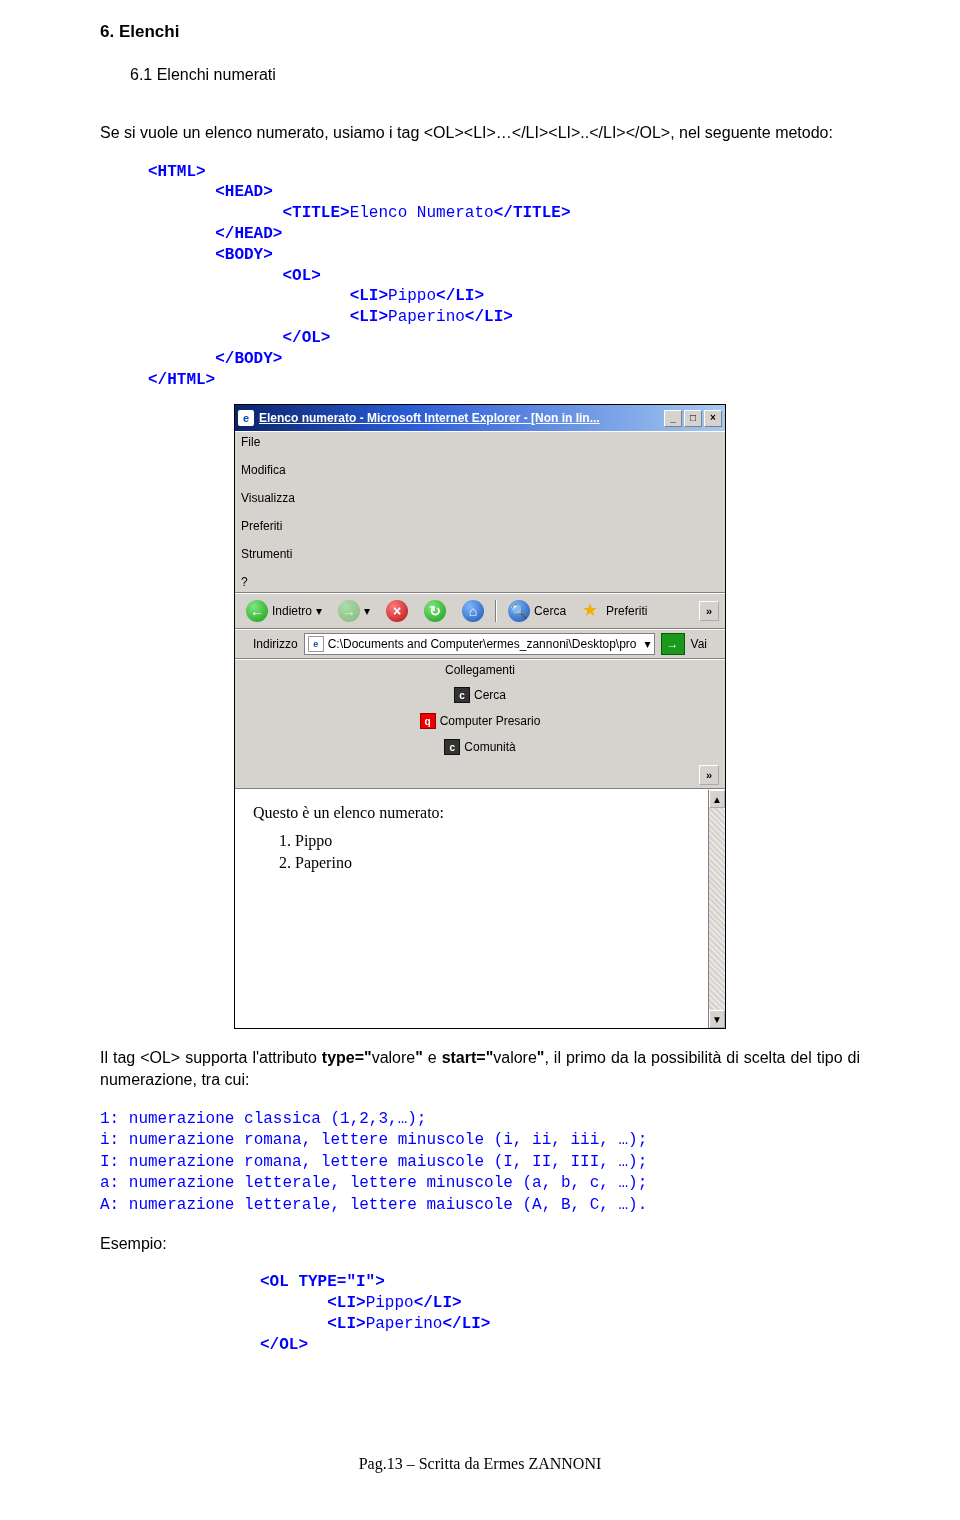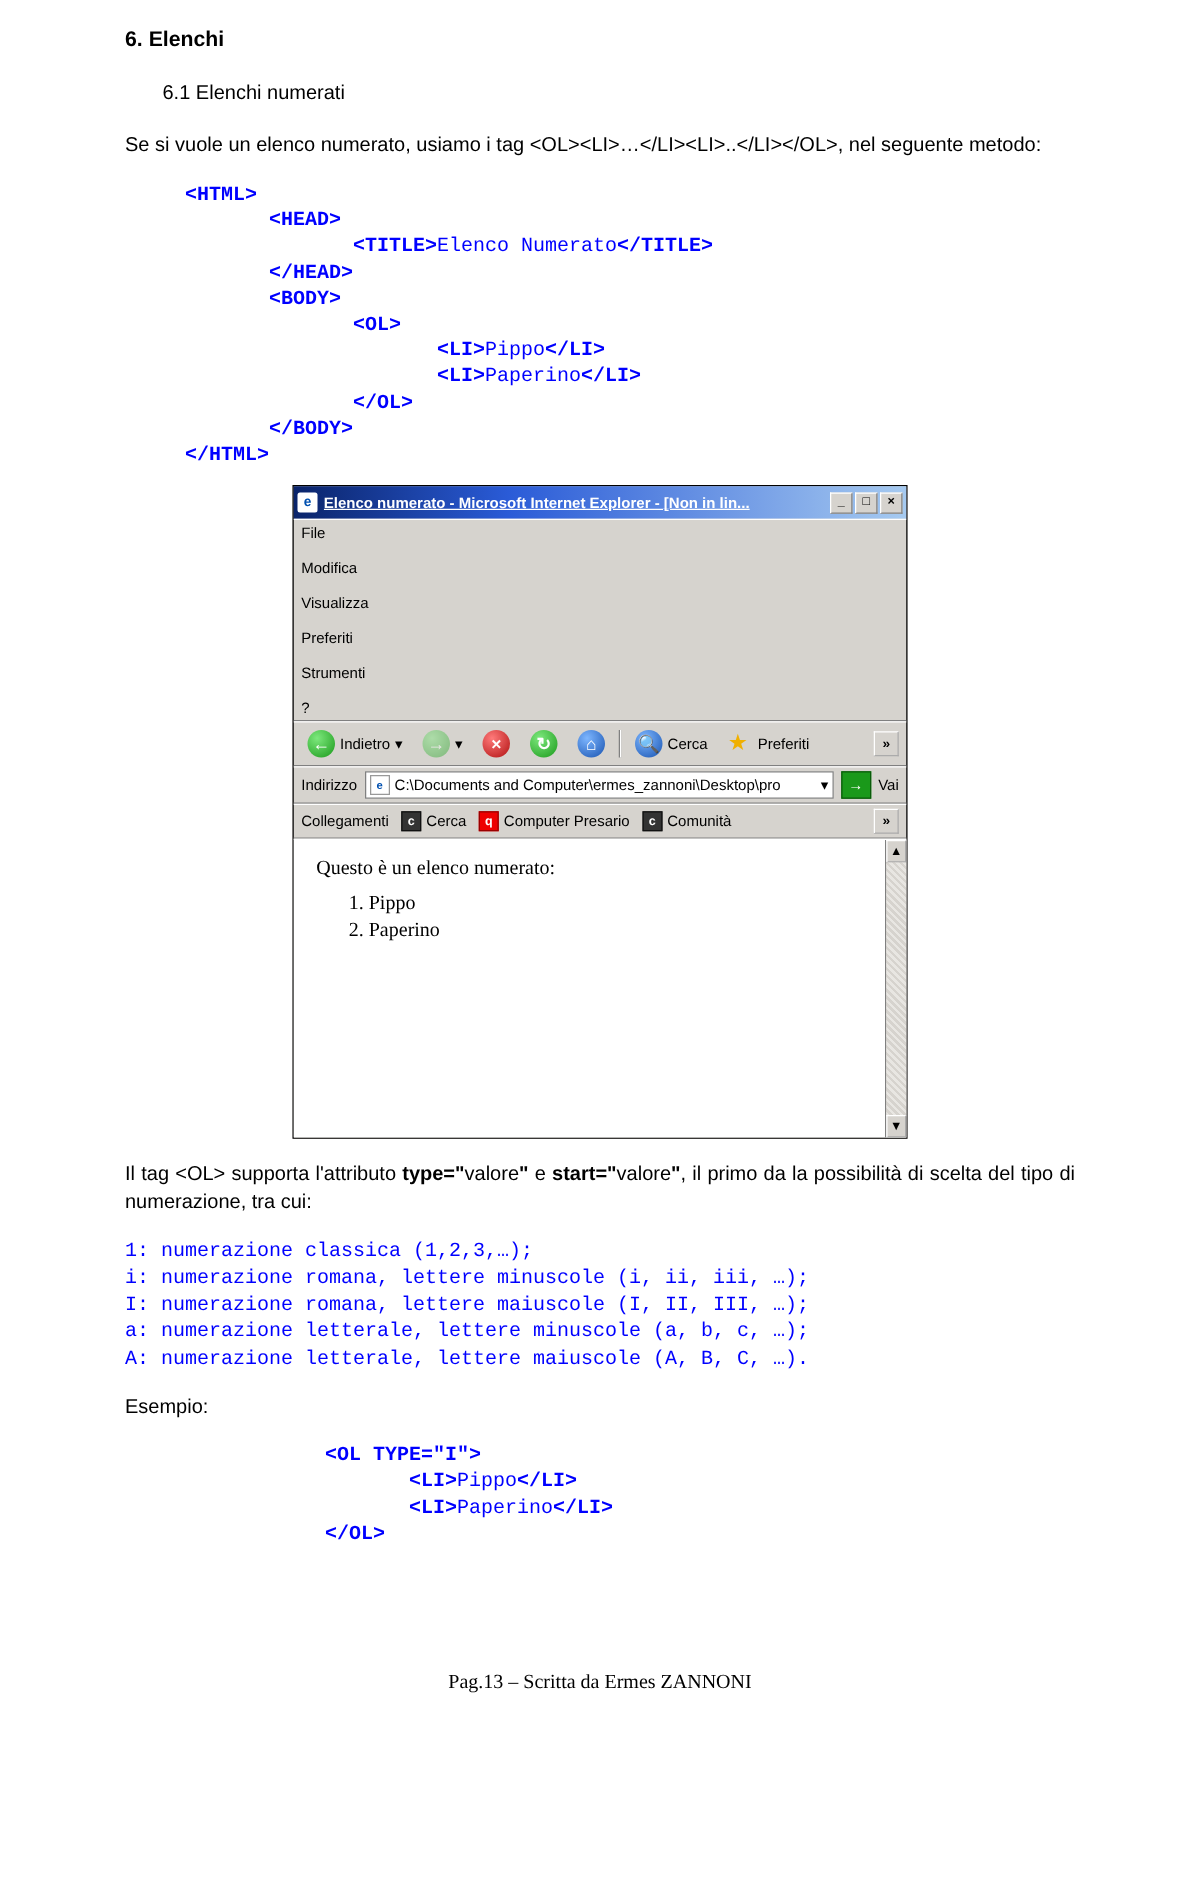--- a/index.html
+++ b/index.html
@@ -14,21 +14,21 @@
   .page {
     padding: 22px 100px 40px 100px;
   }
   .h1 {
     font-weight: bold;
     font-size: 17px;
     margin-bottom: 24px;
   }
   .h2 {
     font-size: 16px;
-    margin-bottom: 22px;
+    margin-bottom: 38px;
     margin-left: 30px;
   }
   .para {
     font-size: 16px;
     line-height: 1.35;
     margin-bottom: 18px;
     text-align: justify;
   }
   .code {
     font-family: "Courier New", monospace;
@@ -123,21 +123,21 @@
   }
   .ie-chev {
     margin-left: auto;
     width: 18px; height: 18px;
     border: 1px outset #fff;
     display: flex; align-items: center; justify-content: center;
     font-size: 11px; font-weight: bold;
   }
   .ie-addr {
     display: flex; align-items: center;
-    padding: 3px 6px;
+    padding: 3px 18px;
     gap: 6px;
     border-bottom: 1px solid #808080;
     border-top: 1px solid #fff;
   }
   .ie-addr-field {
     flex: 1; height: 20px;
     background: #fff;
     border: 1px solid #808080;
     display: flex; align-items: center;
     padding: 0 3px;
@@ -156,20 +156,21 @@
     background: #1a991a; color: #fff;
     display: flex; align-items: center; justify-content: center;
     border: 1px solid #0a5a0a;
   }
   .ie-links {
     display: flex; align-items: center;
     padding: 3px 6px;
     gap: 10px;
     border-bottom: 1px solid #808080;
     border-top: 1px solid #fff;
+    flex-direction: column;
   }
   .ie-linkitem {
     display: flex; align-items: center; gap: 4px;
   }
   .ie-linkic {
     width: 14px; height: 14px;
     background: #e00;
     border: 1px solid #900;
     display: flex; align-items: center; justify-content: center;
     color: #fff; font-size: 10px; font-weight: bold;

